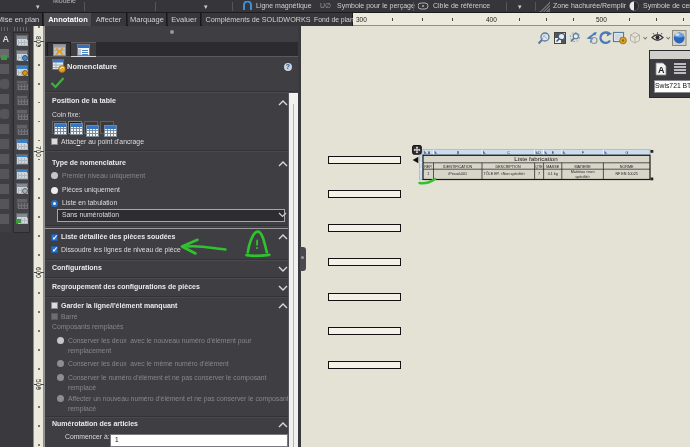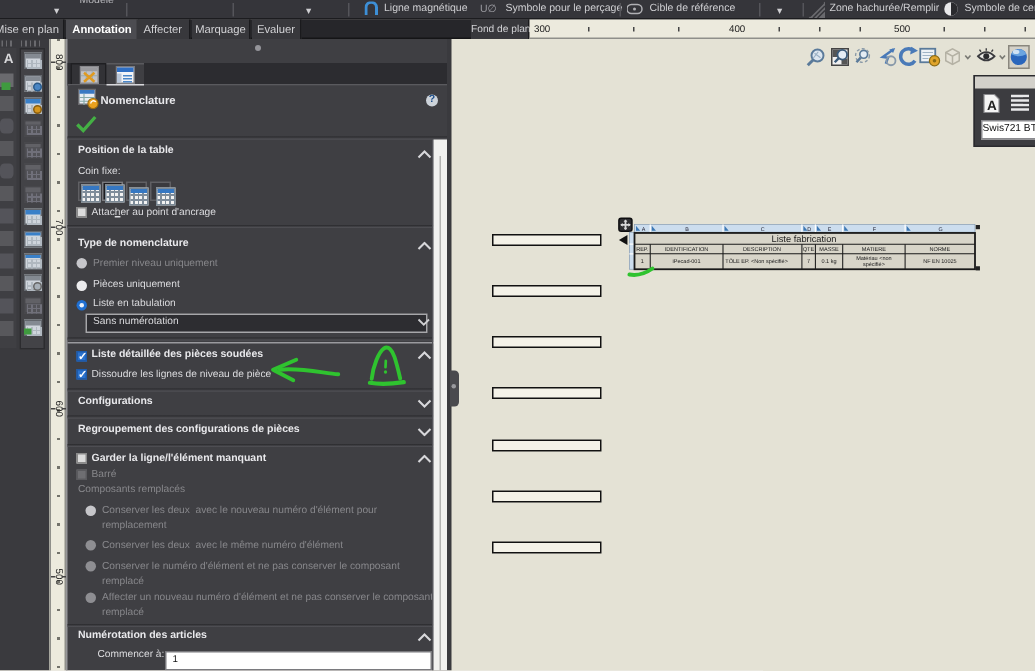--- a/index.html
+++ b/index.html
@@ -105,20 +105,21 @@
       </svg>
   <div class="t" style="left:643px;">Symbole de cen</div>
 </div>
 
 <div id="tabrow">
   <div class="tab" style="left:-6px;width:49px;">Mise en plan</div>
   <div class="tab act" style="left:44px;width:49px;">Annotation</div>
   <div class="tab" style="left:91px;width:36px;">Affecter</div>
   <div class="tab" style="left:128px;width:39px;">Marquage</div>
   <div class="tab" style="left:168px;width:33px;">Evaluer</div>
+  <div class="tab" style="left:202px;width:113px;font-size:7.2px;">Compléments de SOLIDWORKS</div>
   <div class="tab" style="left:314px;width:39px;font-size:6.8px;">Fond de plan</div>
   <div id="hruler">
     <div class="num" style="left:3px;">300</div>
     <div class="num" style="left:133px;">400</div>
     <div class="num" style="left:243px;">500</div>
     <div class="tick" style="left:39px;"></div>
     <div class="tick" style="left:69px;"></div>
     <div class="tick" style="left:99px;"></div>
     <div class="tick" style="left:166px;"></div>
     <div class="tick" style="left:193px;"></div>

